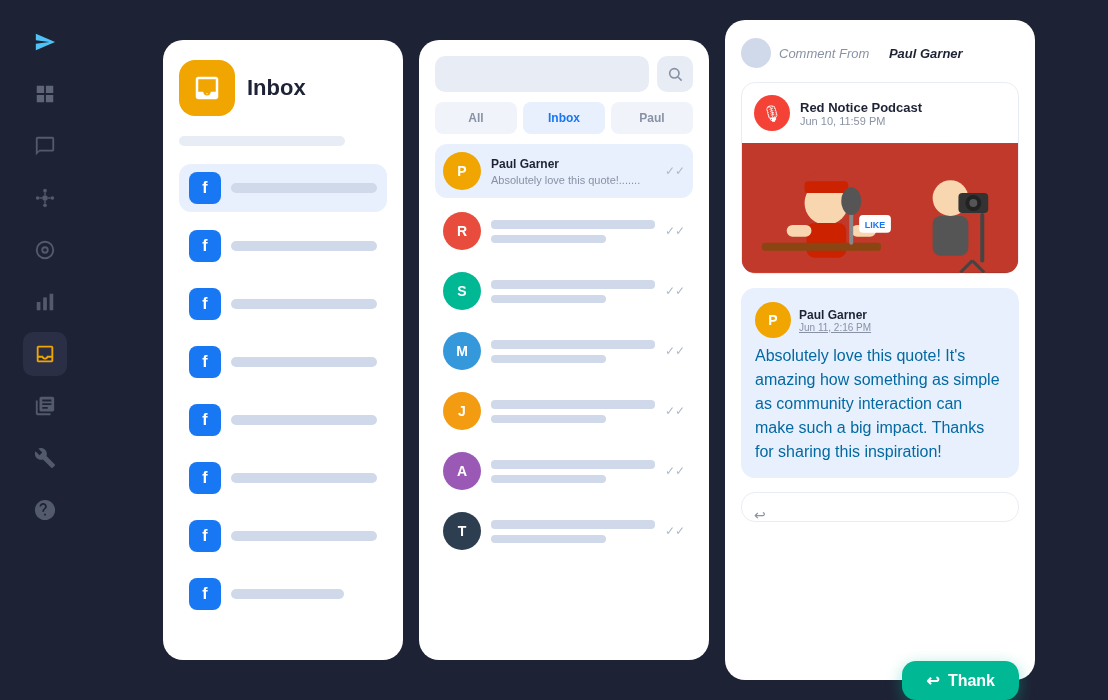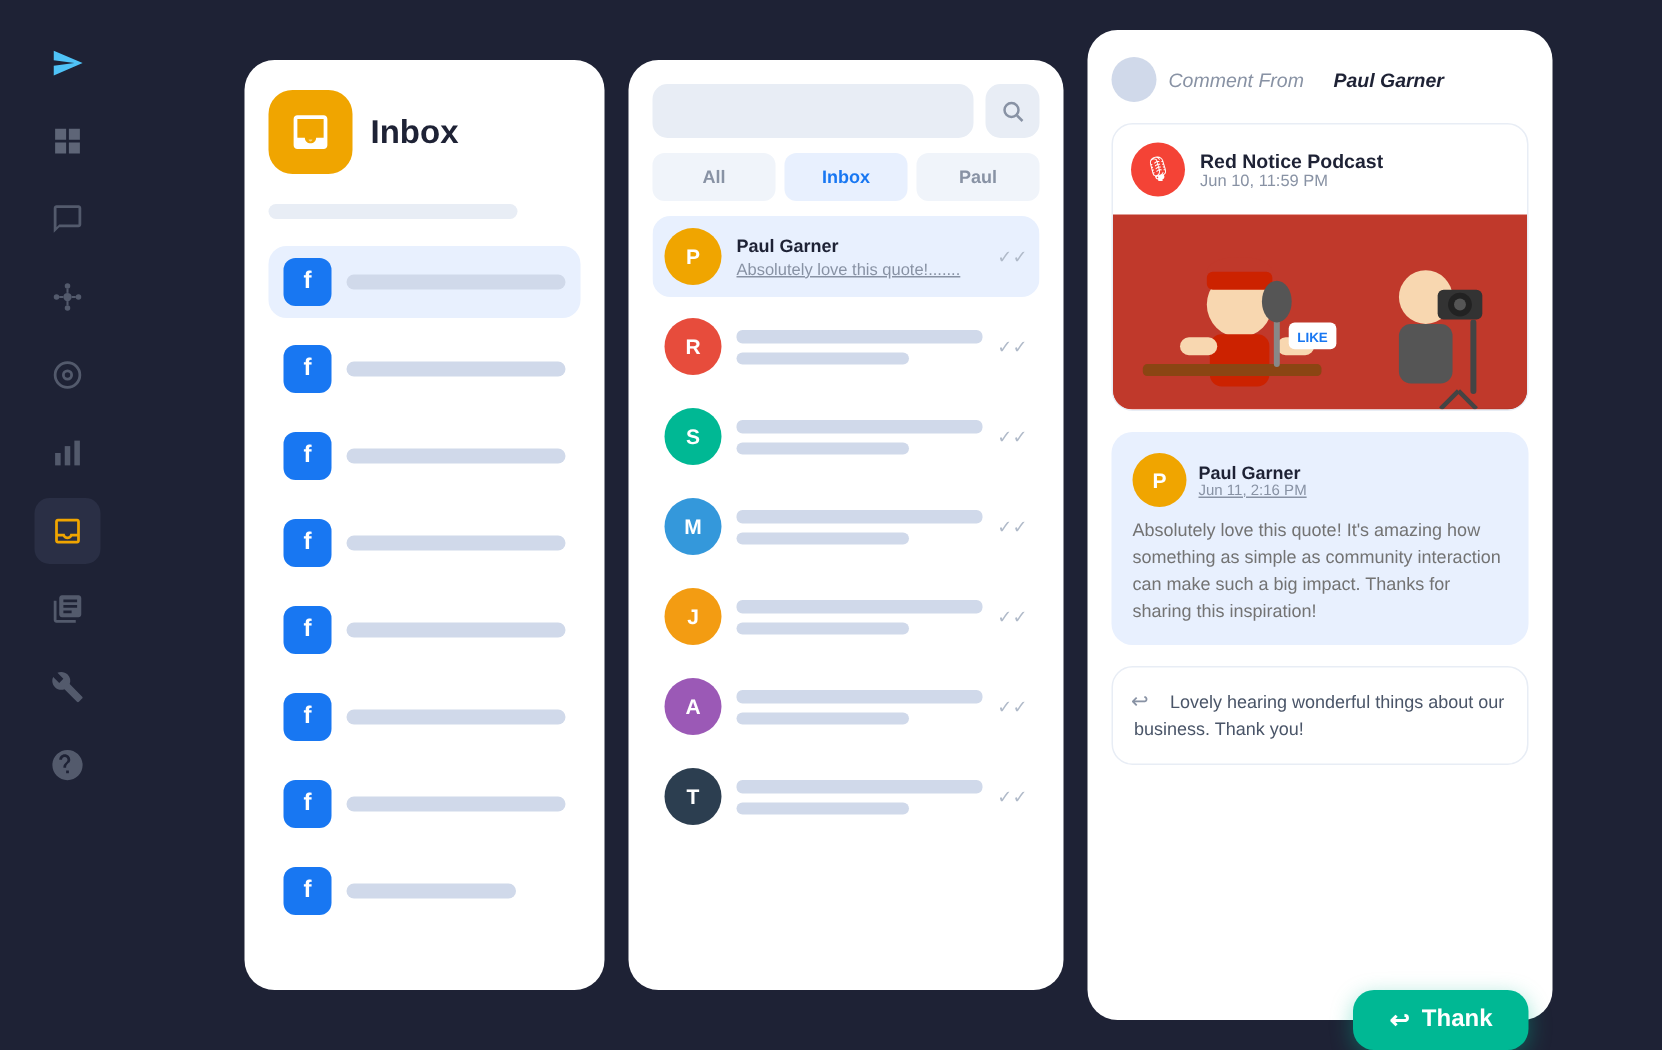--- a/index.html
+++ b/index.html
@@ -214,21 +214,20 @@
       gap: 3px;
     }
     .msg-name {
       font-size: 12px;
       font-weight: 700;
       color: #1e2235;
     }
     .msg-preview {
       font-size: 11px;
       color: #8892a4;
-      text-decoration: underline;
     }
     .msg-bar {
       height: 8px;
       background: #d0d9ea;
       border-radius: 4px;
     }
     .msg-bar.w100 { width: 100%; }
     .msg-bar.w70 { width: 70%; }
     .msg-tick {
       color: #b0bac9;
@@ -340,22 +339,22 @@
       font-size: 12px;
       font-weight: 700;
       color: #1e2235;
     }
     .commenter-date {
       font-size: 10px;
       color: #8892a4;
       text-decoration: underline;
     }
     .comment-text {
-      font-size: 12px;
-      color: #737373;
+      font-size: 16px;
+      color: #0369a1;
       line-height: 1.5;
     }
 
     .reply-area {
       background: #fff;
       border: 1px solid #e8edf5;
       border-radius: 14px;
       padding: 14px;
       font-size: 12px;
       color: #4a5568;
@@ -684,21 +683,20 @@
         <div class="commenter-info">
           <div class="commenter-name">Paul Garner</div>
           <div class="commenter-date">Jun 11, 2:16 PM</div>
         </div>
       </div>
       <p class="comment-text">Absolutely love this quote! It's amazing how something as simple as community interaction can make such a big impact. Thanks for sharing this inspiration!</p>
     </div>
 
     <div class="reply-area">
       <span class="reply-icon">↩</span>
-      <span class="reply-text">Lovely hearing wonderful things about our business. Thank you!</span>
     </div>
 
     <button class="reply-button">
       <span>↩</span>
       <span>Thank</span>
     </button>
 
   </div>
 
 </div>

